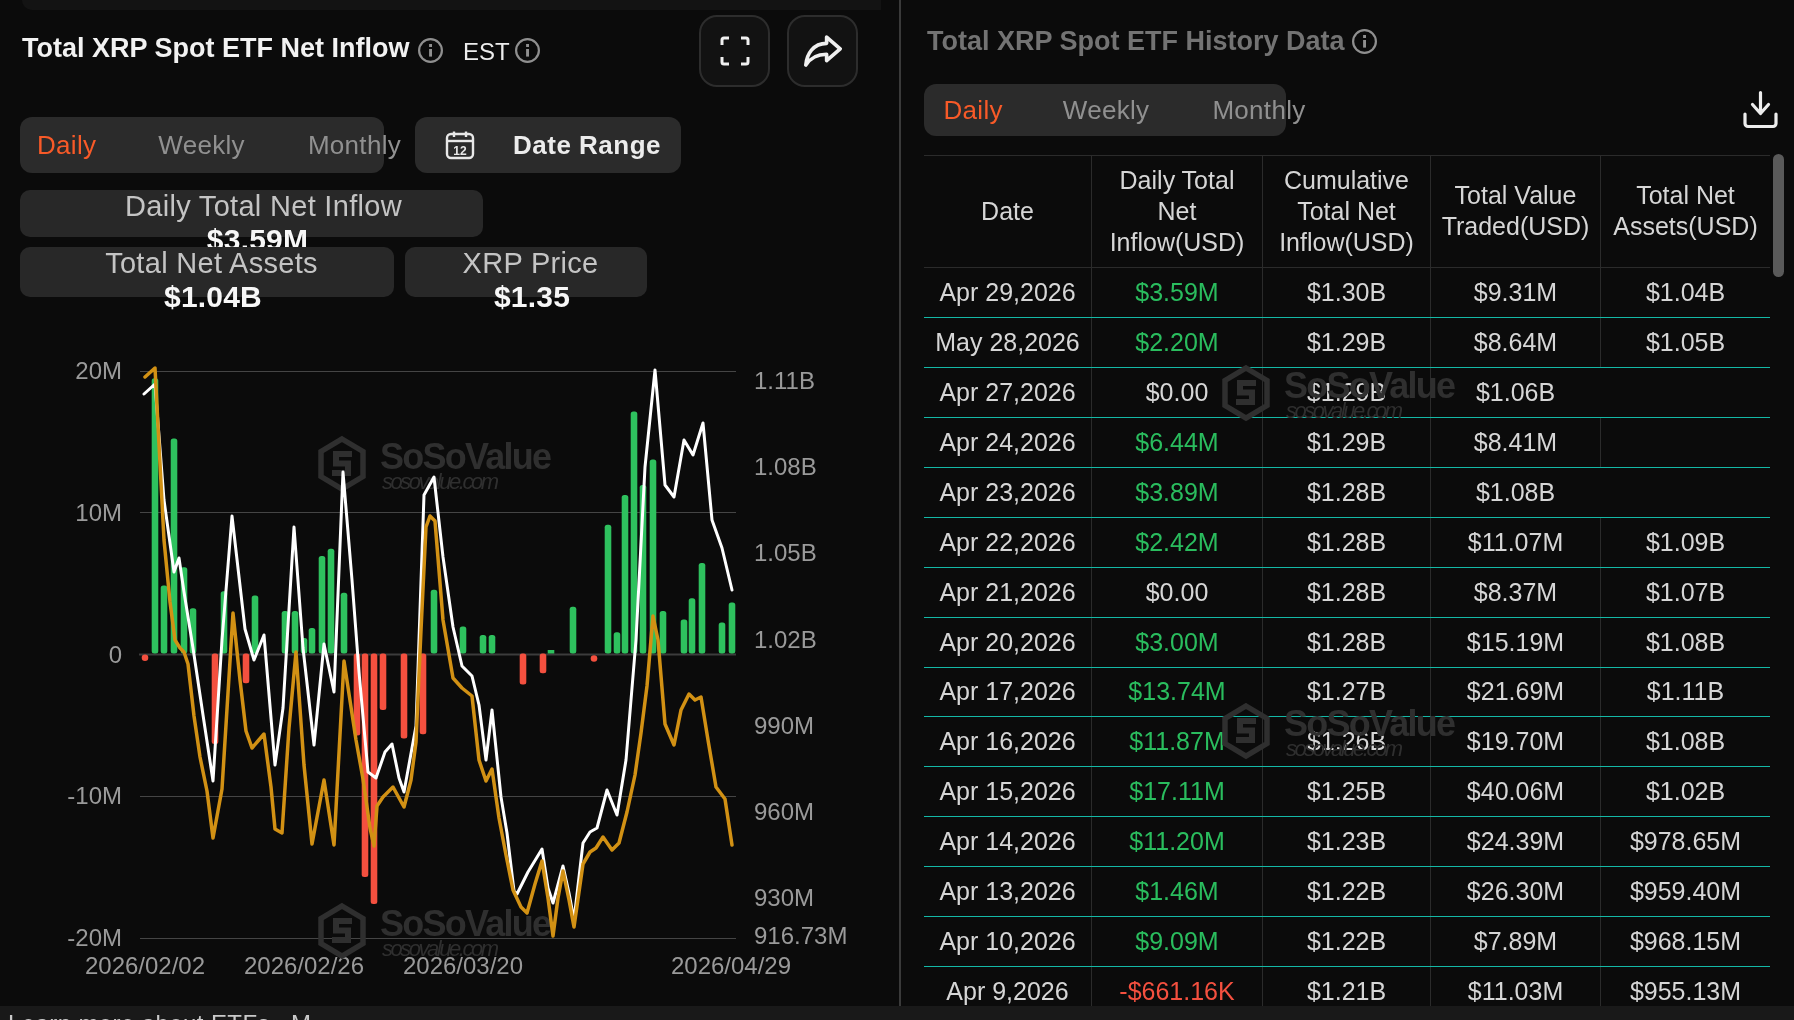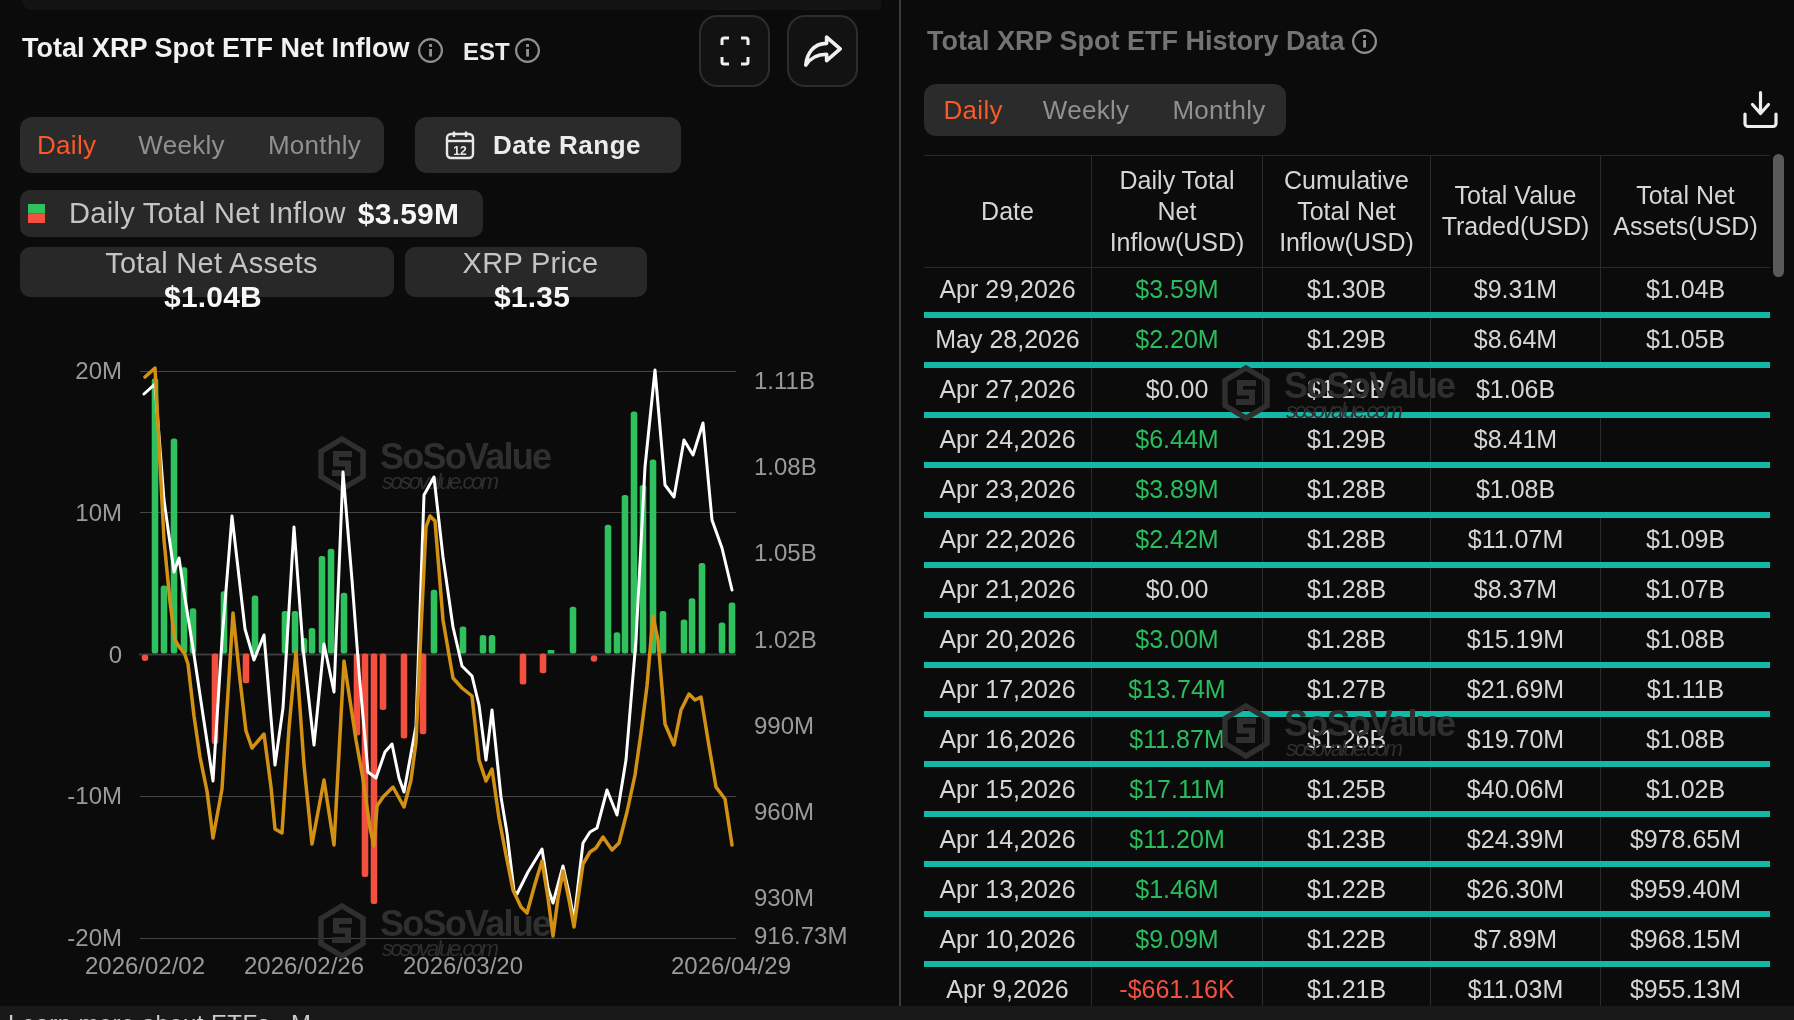--- a/index.html
+++ b/index.html
@@ -1,39 +1,39 @@
 <!DOCTYPE html>
 <html><head><meta charset="utf-8"><style>
 * { margin:0; padding:0; box-sizing:border-box; }
 html,body { width:1794px; height:1020px; background:#0b0b0b; overflow:hidden;
   font-family:"Liberation Sans",sans-serif; }
 .abs { position:absolute; }
 #topstrip { left:22px; top:0; width:859px; height:10px; background:#131313;
   border-bottom-left-radius:16px; }
 #lefttitle { left:22px; top:33px; font-size:27px; font-weight:bold; color:#f2f2f2; }
-.est { left:463px; top:38px; font-size:24px; color:#ececec;font-weight:bold; }
+.est { left:463px; top:38px; font-size:24px; color:#ececec; }
 .icbtn { width:71px; height:72px; top:15px; background:#121212; border:2px solid #2d2d2d;
   border-radius:18px; display:flex; align-items:center; justify-content:center; }
-.pill { background:#2b2b2b; border-radius:12px; display:flex; align-items:center; }
+.pill { background:#2b2b2b; border-radius:12px; display:flex; align-items:center;gap:20px; }
 #tabs1 { left:20px; top:117px; width:364px; height:56px; }
 #daterange { left:415px; top:117px; width:266px; height:56px; }
 .tab { font-size:26px; letter-spacing:0.3px; color:#909090; }
 .tabactive { color:#f85a28; }
 .chip { background:#282828; border-radius:10px; display:flex; align-items:center;
   font-size:29px; letter-spacing:0.3px; color:#c4c4c4; }
 .chipval { font-weight:bold; color:#f7f7f7; font-size:30px; letter-spacing:0.2px; margin-left:12px; }
-#chip1 { left:20px; top:190px; width:463px; height:47px; }
+#chip1 { left:20px; top:190px; width:463px; height:47px;flex-direction:column; }
 #chip2 { left:20px; top:247px; width:374px; height:50px;flex-direction:column; }
 #chip3 { left:405px; top:247px; width:242px; height:50px;flex-direction:column; }
 .axlbl { font-size:24px; fill:#9a9a9a; font-family:"Liberation Sans",sans-serif; }
 #divider { left:899px; top:0; width:2px; height:1006px; background:#3a3a3a; }
 #righttitle { left:927px; top:26px; font-size:27px; font-weight:bold; color:#737373; }
 #tabs2 { left:924px; top:84px; width:362px; height:52px; }
 #table { left:924px; top:154.5px; width:846px; }
-.tr { display:flex; border-bottom:6px solid #14b8a6; height:49.95px; }
+.tr { display:flex; border-bottom:1px solid #14b8a6; height:49.95px; }
 .thead { display:flex; border-top:1px solid #2b2b2b; border-bottom:1px solid #2b2b2b; height:113.5px; }
 .td { display:flex; align-items:center; justify-content:center; font-size:25px;
   color:#d6d6d6; border-right:1px solid #2b2b2b; text-align:center; line-height:31px; }
 .td:last-child { }
 .c1 { width:168px; border-left:none; }
 .c2 { width:171px; }
 .c3 { width:168px; }
 .c4 { width:170px; }
 .c5 { width:169px; border-right:none; }
 .grn { color:#2abd5e; }

